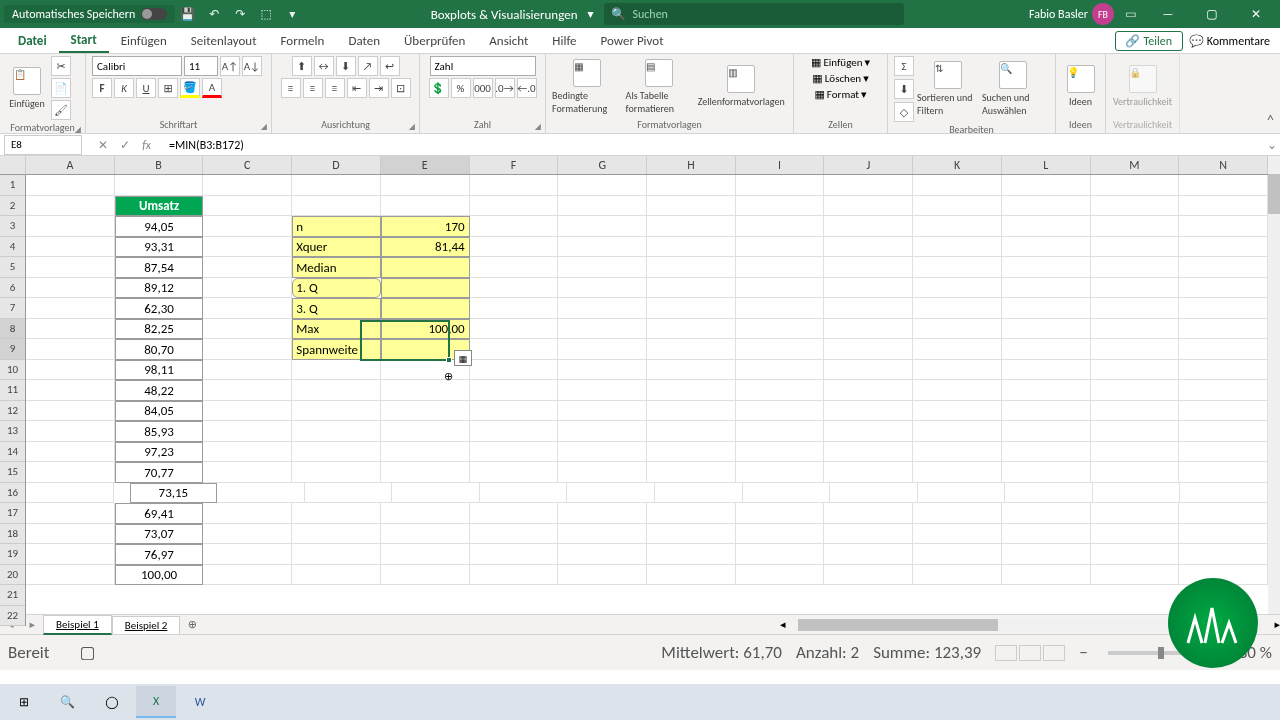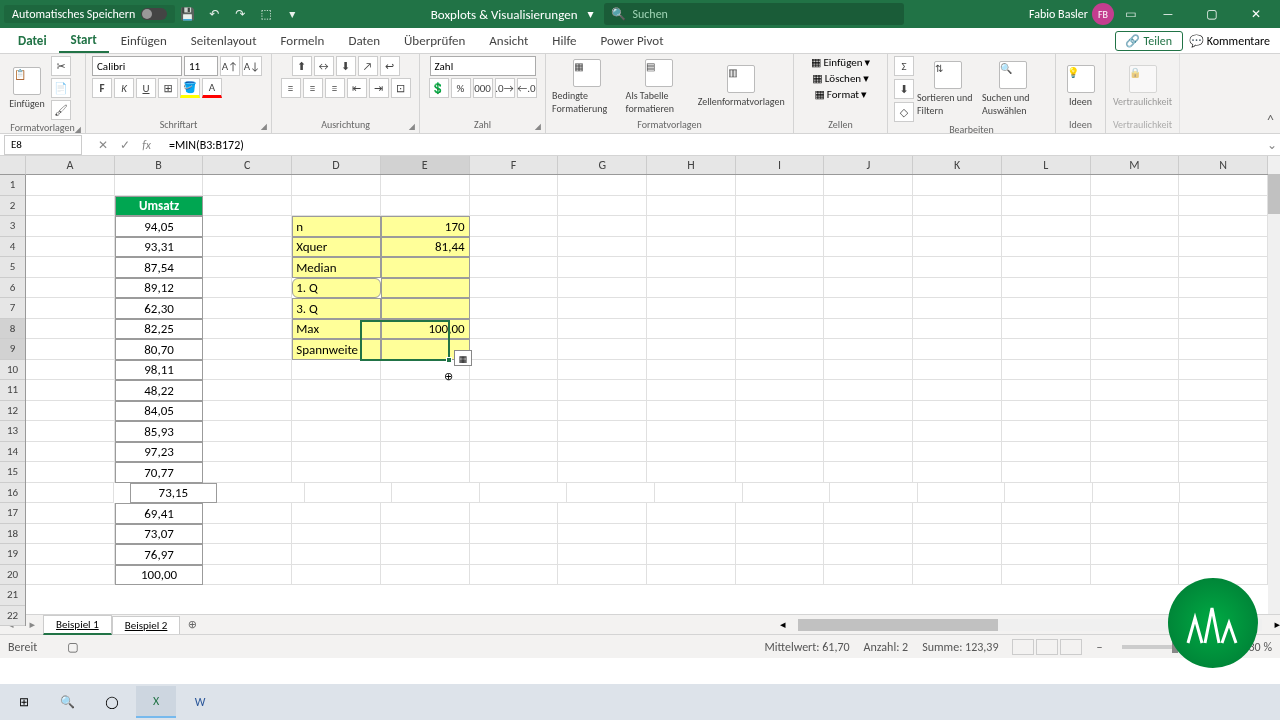--- a/index.html
+++ b/index.html
@@ -79,21 +79,21 @@
 .sheet-bar { height: 20px; background: #f3f2f1; display: flex; align-items: center; border-top: 1px solid #d4d4d4; font-size: 11px; }
 .sheet-nav { padding: 0 8px; color: #888; }
 .sheet-tab { padding: 2px 12px; background: #fff; border: 1px solid #ccc; border-bottom: none; text-decoration: underline; }
 .sheet-tab.active { border-bottom: 2px solid #217346; }
 .sheet-add { width: 24px; text-align: center; color: #666; }
 .hscroll-area { margin-left: auto; width: 500px; height: 14px; display: flex; align-items: center; }
 .hscroll { flex: 1; height: 12px; background: #f0f0f0; margin: 0 12px; position: relative; }
 .hscroll-thumb { position: absolute; left: 0; width: 200px; height: 12px; background: #c1c1c1; }
 
 
-.status-bar { height: 24px; background: #f3f2f1; display: flex; align-items: center; font-size: 12px; color: #555; padding: 1px 8px; border-top: 1px solid #d4d4d4; }
+.status-bar { height: 36px; background: #f3f2f1; display: flex; align-items: center; font-size: 17px; color: #555; padding: 1px 8px; border-top: 1px solid #d4d4d4; }
 .status-right { margin-left: auto; display: flex; gap: 14px; align-items: center; }
 .view-btns { display: flex; gap: 2px; }
 .vbtn { width: 22px; height: 16px; border: 1px solid #ccc; }
 .zoom-slider { width: 80px; height: 4px; background: #ccc; position: relative; margin: 0 6px; }
 .zoom-thumb { position: absolute; width: 6px; height: 12px; background: #888; top: -4px; left: 50px; }
 
 
 .taskbar { position: absolute; bottom: 0; left: 0; right: 0; height: 36px; background: #dde3ea; display: flex; align-items: center; padding: 0 4px; gap: 4px; }
 .task-btn { width: 40px; height: 32px; display: flex; align-items: center; justify-content: center; }
 .task-btn.active { border-bottom: 2px solid #76b9ed; background: #cdd6e0; }

